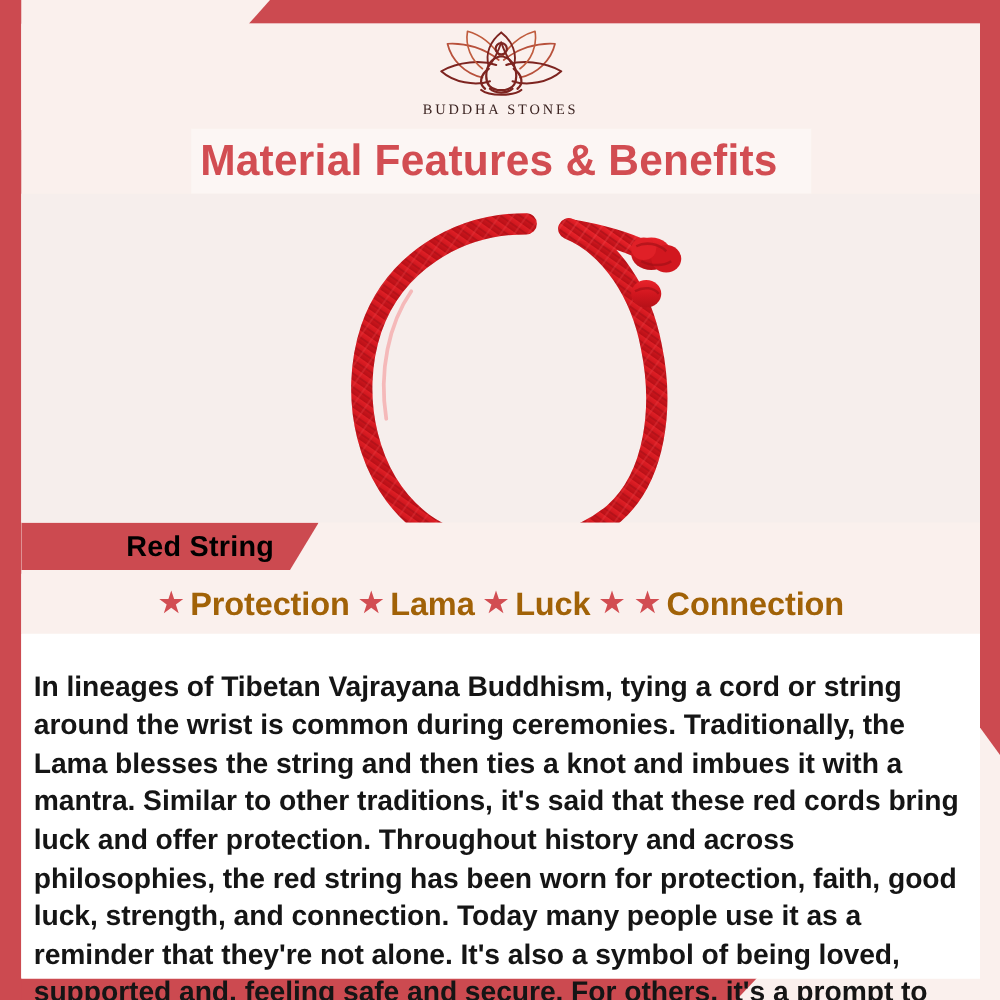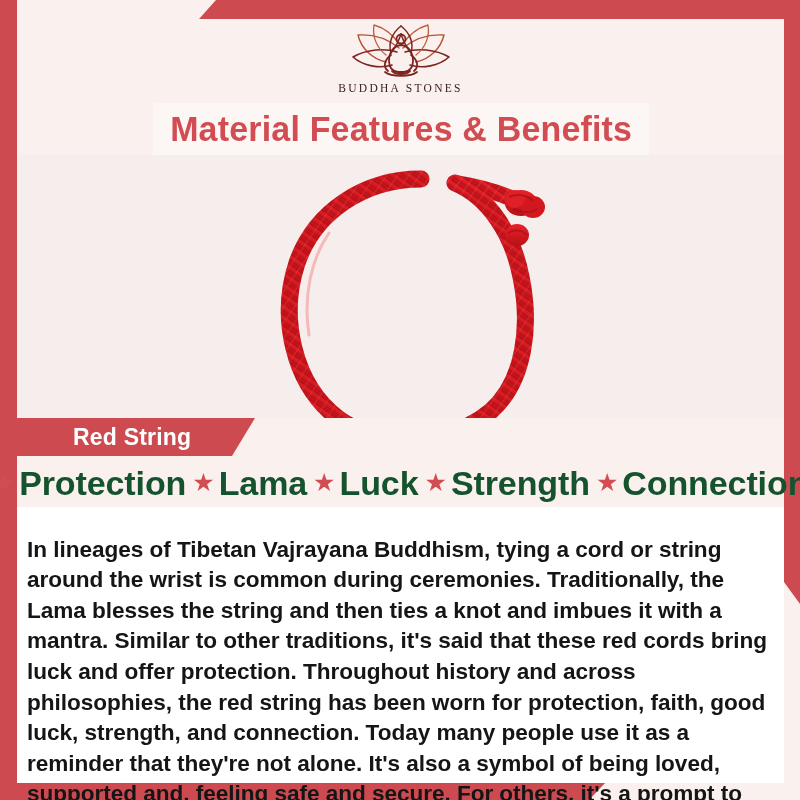--- a/index.html
+++ b/index.html
@@ -78,21 +78,20 @@
   
   .title-band {
     position: absolute;
     top: 103px;
     left: 153px;
     width: 496px;
     height: 52px;
     background: #fcf6f4;
     display: flex;
     align-items: center;
-    justify-content: center;
   }
   .title-text {
     font-family: "Liberation Sans Narrow", "Liberation Sans", sans-serif;
     font-size: 35px;
     font-weight: bold;
     color: #d24d52;
     letter-spacing: 0.2px;
     white-space: nowrap;
     transform: scaleX(0.97);
   }
@@ -120,25 +119,25 @@
     top: 418px;
     left: 17px;
     width: 238px;
     height: 38px;
     background: #cc4a50;
     clip-path: polygon(0 0, 238px 0, 215px 38px, 0 38px);
     display: flex;
     align-items: center;
   }
   .banner-label {
-    margin-left: 56px;
+    margin-left: 84px;
     font-family: "Liberation Sans Narrow", "Liberation Sans", sans-serif;
     font-size: 23px;
     font-weight: bold;
-    color: #ffffff;
+    color: #000000;
     letter-spacing: 0.2px;
     white-space: nowrap;
   }
 
   
   .benefits {
     position: absolute;
     top: 459px;
     left: 17px;
     width: 767px;
@@ -157,23 +156,23 @@
   }
   .benefit .star {
     color: #d24d52;
     font-size: 25px;
     line-height: 1;
     position: relative;
     top: -1px;
   }
   .benefit .blabel {
     font-family: "Liberation Sans Narrow", "Liberation Sans", sans-serif;
-    font-size: 34px;
+    font-size: 26px;
     font-weight: bold;
-    color: #14532d;
+    color: #a16207;
     letter-spacing: -0.1px;
   }
 
   
   .body-card {
     position: absolute;
     top: 507px;
     left: 17px;
     width: 767px;
     height: 276px;
@@ -298,21 +297,20 @@
     <span class="benefit">
       <span class="star">★</span>
       <span class="blabel">Lama</span>
     </span>
     <span class="benefit">
       <span class="star">★</span>
       <span class="blabel">Luck</span>
     </span>
     <span class="benefit">
       <span class="star">★</span>
-      <span class="blabel">Strength</span>
     </span>
     <span class="benefit">
       <span class="star">★</span>
       <span class="blabel">Connection</span>
     </span>
   </div>
 
   <div class="body-card">
     <p class="body-text">In lineages of Tibetan Vajrayana Buddhism, tying a cord or string around the wrist is common during ceremonies. Traditionally, the Lama blesses the string and then ties a knot and imbues it with a mantra. Similar to other traditions, it's said that these red cords bring luck and offer protection. Throughout history and across philosophies, the red string has been worn for protection, faith, good luck, strength, and connection. Today many people use it as a reminder that they're not alone. It's also a symbol of being loved, supported and, feeling safe and secure. For others, it's a prompt to stay positive while facing any adversity.</p>
   </div>

